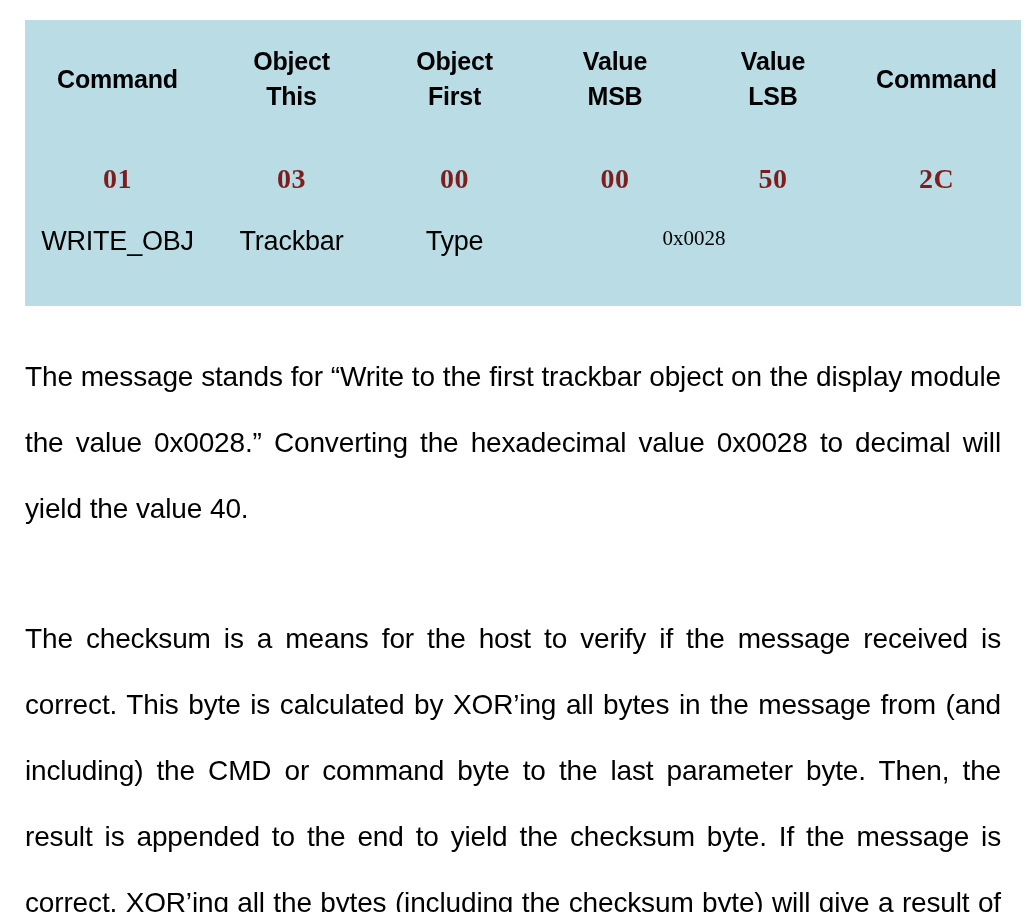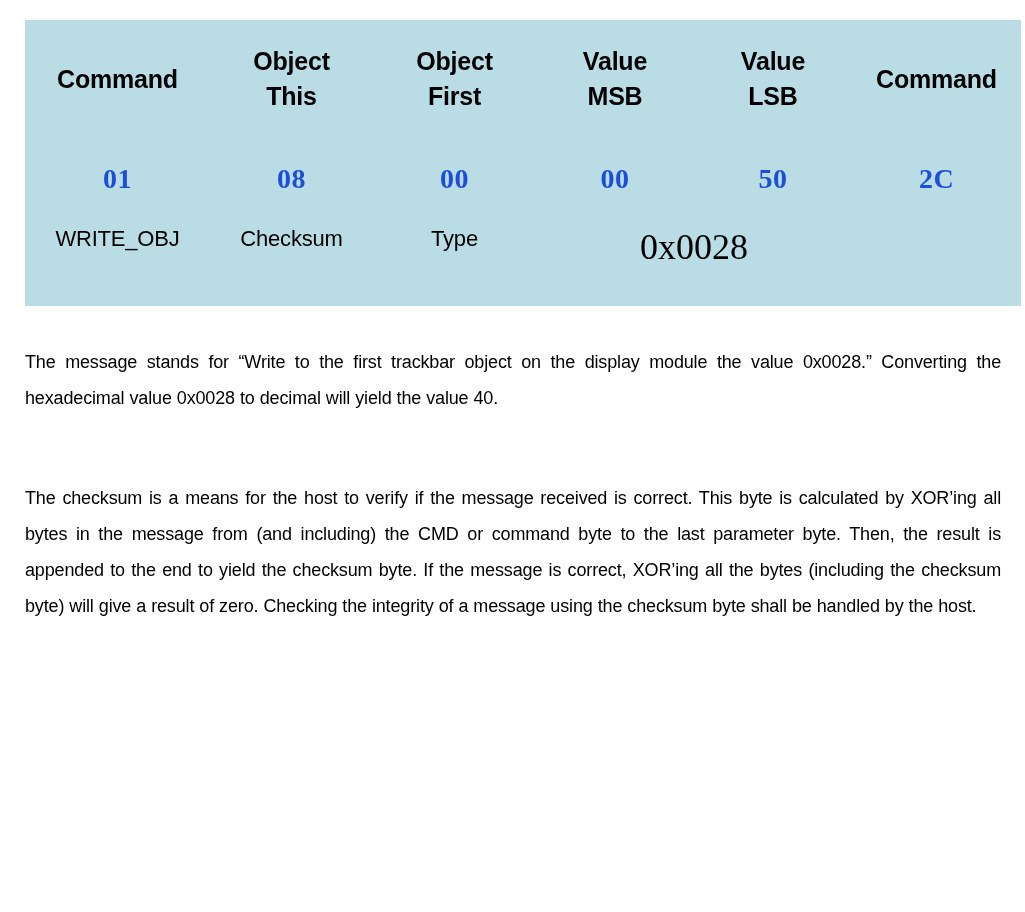--- a/index.html
+++ b/index.html
@@ -68,43 +68,43 @@
     font-weight: bold;
     line-height: 35px;
     letter-spacing: -0.2px;
     padding-bottom: 2px;
   }
   tr.hex-row td {
     height: 78px;
     font-family: "Liberation Serif", serif;
     font-weight: bold;
     font-size: 28px;
-    color: #1d4ed8;
+    color: #7f1d1d;
     letter-spacing: 0.5px;
   }
   tr.desc-row td {
     height: 80px;
-    font-size: 22px;
+    font-size: 27px;
     letter-spacing: -0.2px;
     vertical-align: top;
     padding-top: 8px;
   }
   tr.desc-row td.value-span {
     font-family: "Liberation Serif", serif;
     font-weight: normal;
-    font-size: 36px;
+    font-size: 21px;
     letter-spacing: 0px;
   }
   .hdr-l1 { display: block; }
   .hdr-l2 { display: block; }
 
   
   .para {
-    font-size: 18px;
-    line-height: 36px;
+    font-size: 28px;
+    line-height: 66px;
     text-align: justify;
     text-justify: inter-word;
     letter-spacing: -0.15px;
     word-spacing: 0.2px;
   }
   .para.p1 { margin-top: 38px; }
   .para.p2 { margin-top: 64px; }
 </style>
 </head>
 <body>
@@ -143,30 +143,30 @@
             <span class="hdr-l1">Value</span>
             <span class="hdr-l2">LSB</span>
           </td>
           <td>
             <span class="hdr-l1">Command</span>
           </td>
         </tr>
 
         <tr class="hex-row">
           <td>01</td>
-          <td>08</td>
+          <td>03</td>
           <td>00</td>
           <td>00</td>
           <td>50</td>
           <td>2C</td>
         </tr>
 
         <tr class="desc-row">
           <td>WRITE_OBJ</td>
-          <td>Checksum</td>
+          <td>Trackbar</td>
           <td>Type</td>
           <td class="value-span" colspan="2">0x0028</td>
           <td></td>
         </tr>
       </tbody>
     </table>
   </div>
 
   <p class="para p1">The message stands for “Write to the first trackbar object on the display module the value 0x0028.” Converting the hexadecimal value 0x0028 to decimal will yield the value 40.</p>
 

